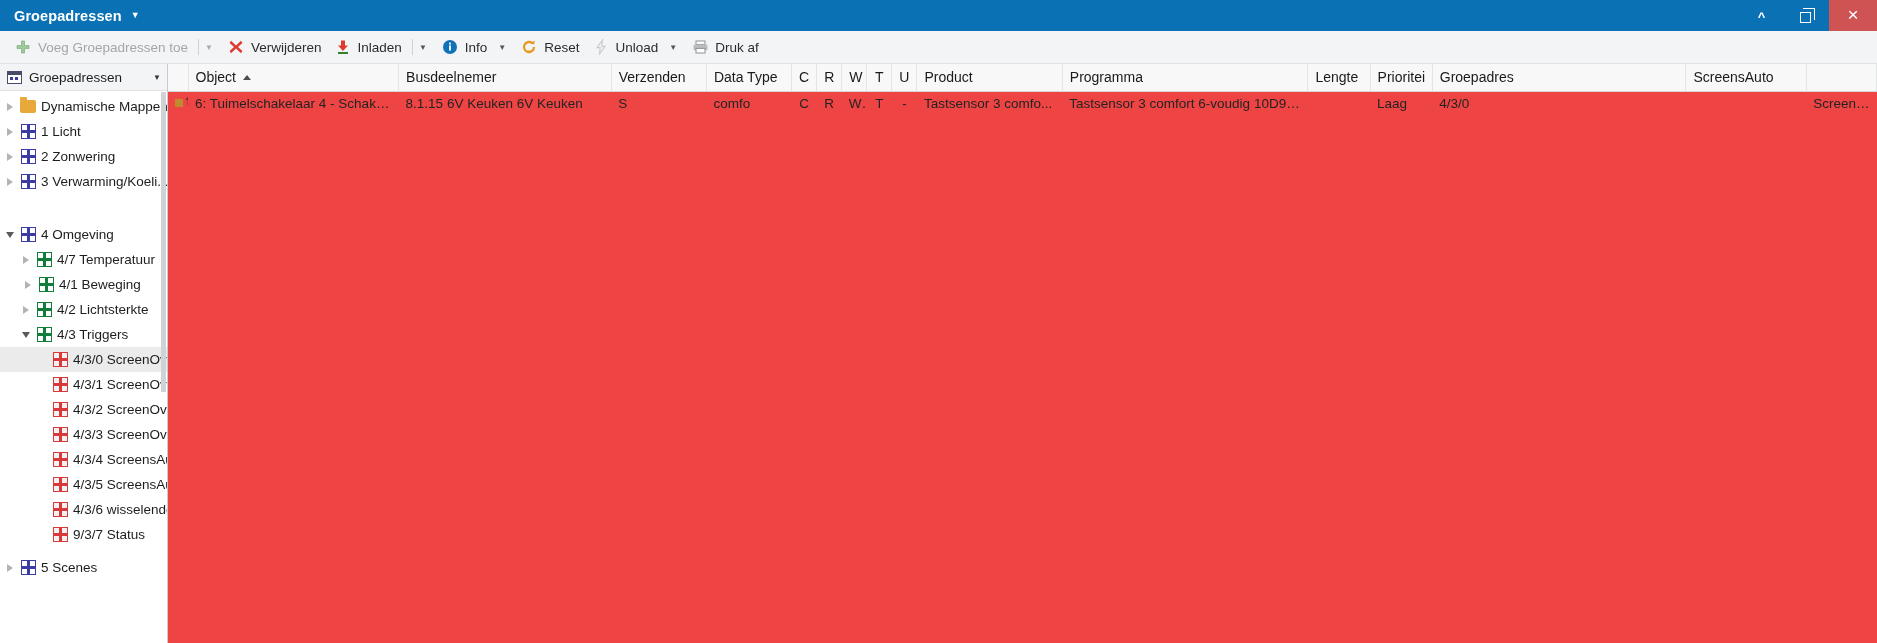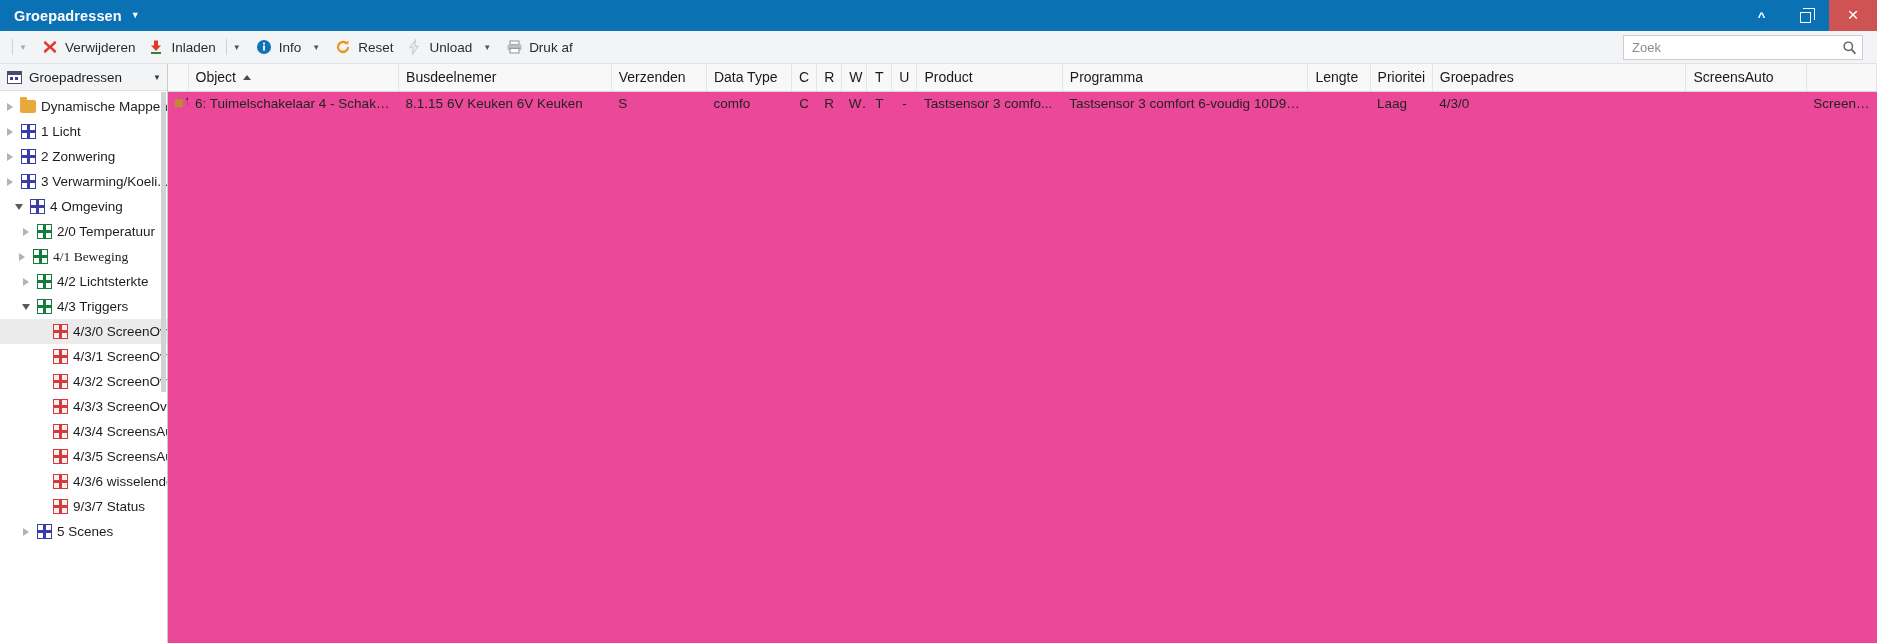--- a/index.html
+++ b/index.html
@@ -245,21 +245,21 @@
   .sb-thumb {
     position: absolute;
     left: 0; top: 0;
     width: 5px; height: 300px;
     background: #d0d2d5;
   }
 
   
   .main {
     flex: 1;
-    background: #ec4899;
+    background: #ef4444;
     overflow: hidden;
     position: relative;
   }
   table.grid {
     width: 100%;
     border-collapse: collapse;
     table-layout: fixed;
     font-size: 13.5px;
   }
   table.grid thead th {
@@ -329,20 +329,28 @@
       <span class="tb-restore-outer"></span>
     </div>
     <div class="tb-btn close">
       <span class="tb-x">×</span>
     </div>
   </div>
 </div>
 
 <div class="toolbar">
 
+  <div class="tool disabled">
+    <span class="tool-ico">
+      <svg width="16" height="16" viewBox="0 0 16 16">
+          <path d="M6.5 2h3v4.5H14v3H9.5V14h-3V9.5H2v-3h4.5z" fill="#9ec99b" stroke="#7fae7c" stroke-width="0.7"></path>
+        </svg>
+    </span>
+    <span>Voeg Groepadressen toe</span>
+  </div>
   <span class="tool-sep"></span>
   <span class="tool-caret dim">▼</span>
 
   <div class="tool">
     <span class="tool-ico">
       <svg width="16" height="16" viewBox="0 0 16 16">
           <path d="M3 1.8 L8 6.6 L13 1.8 L14.4 4 L10 8 L14.4 12 L13 14.2 L8 9.4 L3 14.2 L1.6 12 L6 8 L1.6 4 Z" fill="#e03a2f"></path>
         </svg>
     </span>
     <span>Verwijderen</span>
@@ -397,29 +405,20 @@
     <span class="tool-ico">
       <svg width="17" height="16" viewBox="0 0 17 16">
         <rect x="4" y="2" width="9" height="3.4" fill="#ffffff" stroke="#8e9196" stroke-width="1"></rect>
         <rect x="1.5" y="5.6" width="14" height="5.6" rx="1.2" fill="#b9bdc2"></rect>
         <rect x="4" y="9.4" width="9" height="4.6" fill="#ffffff" stroke="#8e9196" stroke-width="1"></rect>
       </svg>
     </span>
     <span>Druk af</span>
   </div>
 
-  <div class="searchbox">
-    <input type="text" placeholder="Zoek" style="">
-    <span class="search-ico">
-      <svg width="15" height="15" viewBox="0 0 15 15">
-        <circle cx="6.3" cy="6.3" r="4.2" fill="none" stroke="#5d6166" stroke-width="1.4"></circle>
-        <line x1="9.4" y1="9.4" x2="13.4" y2="13.6" stroke="#5d6166" stroke-width="1.7"></line>
-      </svg>
-    </span>
-  </div>
 </div>
 
 <div class="body">
 
   <div class="sidebar">
     <div class="panel-head">
       <span class="panel-ico">
           <u></u>
           <u></u>
         </span>
@@ -471,21 +470,21 @@
           <span class="ti">
             <span class="gi blue">
               <i></i>
               <i></i>
               <i></i>
               <i></i>
             </span>
           </span>
           <span class="tlabel">3 Verwarming/Koeli...</span>
         </div>
-        <div class="tree-row" style="padding-left: 11px;">
+        <div class="tree-row" style="padding-left: 2px; margin-top: 28px;">
           <span class="tw">
             <span class="tw-arrow open"></span>
           </span>
           <span class="ti">
             <span class="gi blue">
               <i></i>
               <i></i>
               <i></i>
               <i></i>
             </span>
@@ -497,23 +496,23 @@
             <span class="tw-arrow"></span>
           </span>
           <span class="ti">
             <span class="gi green">
               <i></i>
               <i></i>
               <i></i>
               <i></i>
             </span>
           </span>
-          <span class="tlabel">2/0 Temperatuur</span>
-        </div>
-        <div class="tree-row" style="padding-left: 14px; font-family: Liberation Serif, serif;">
+          <span class="tlabel">4/7 Temperatuur</span>
+        </div>
+        <div class="tree-row" style="padding-left: 20px;">
           <span class="tw">
             <span class="tw-arrow"></span>
           </span>
           <span class="ti">
             <span class="gi green">
               <i></i>
               <i></i>
               <i></i>
               <i></i>
             </span>
@@ -637,21 +636,21 @@
           <span class="ti">
             <span class="gi red">
               <i></i>
               <i></i>
               <i></i>
               <i></i>
             </span>
           </span>
           <span class="tlabel">9/3/7 Status</span>
         </div>
-        <div class="tree-row" style="padding-left: 18px;">
+        <div class="tree-row" style="padding-left: 2px; margin-top: 8px;">
           <span class="tw">
             <span class="tw-arrow"></span>
           </span>
           <span class="ti">
             <span class="gi blue">
               <i></i>
               <i></i>
               <i></i>
               <i></i>
             </span>

